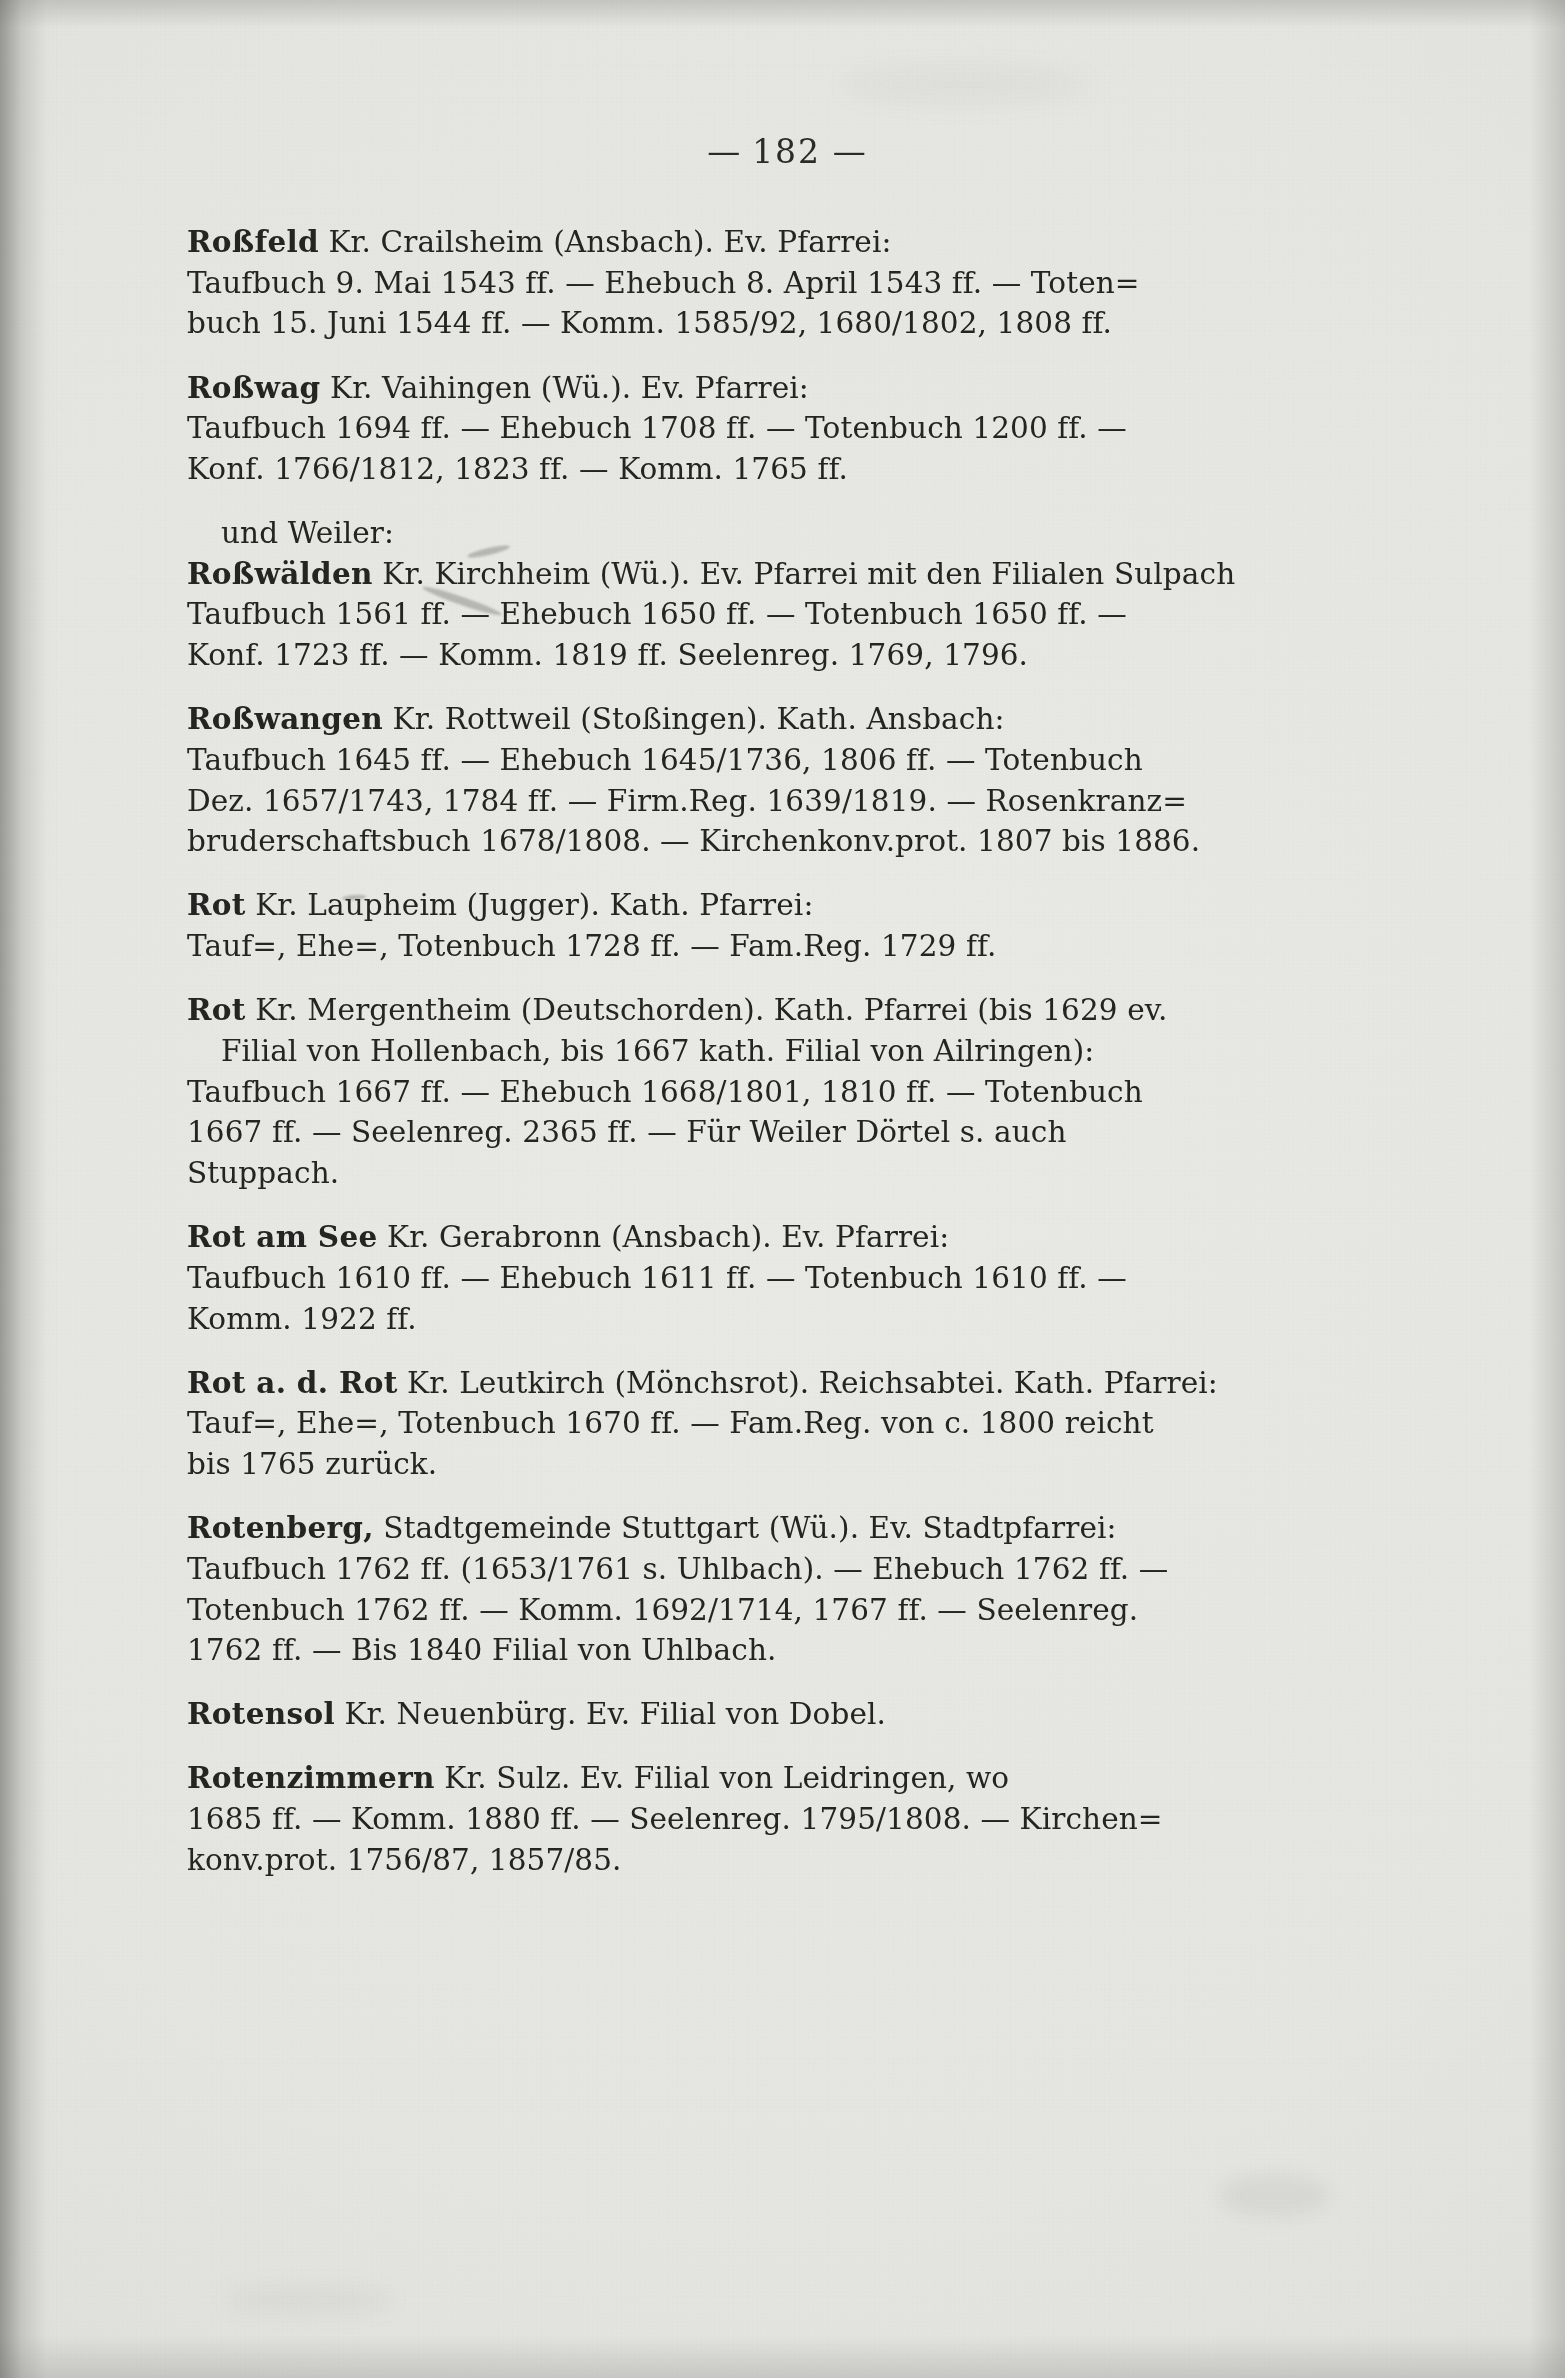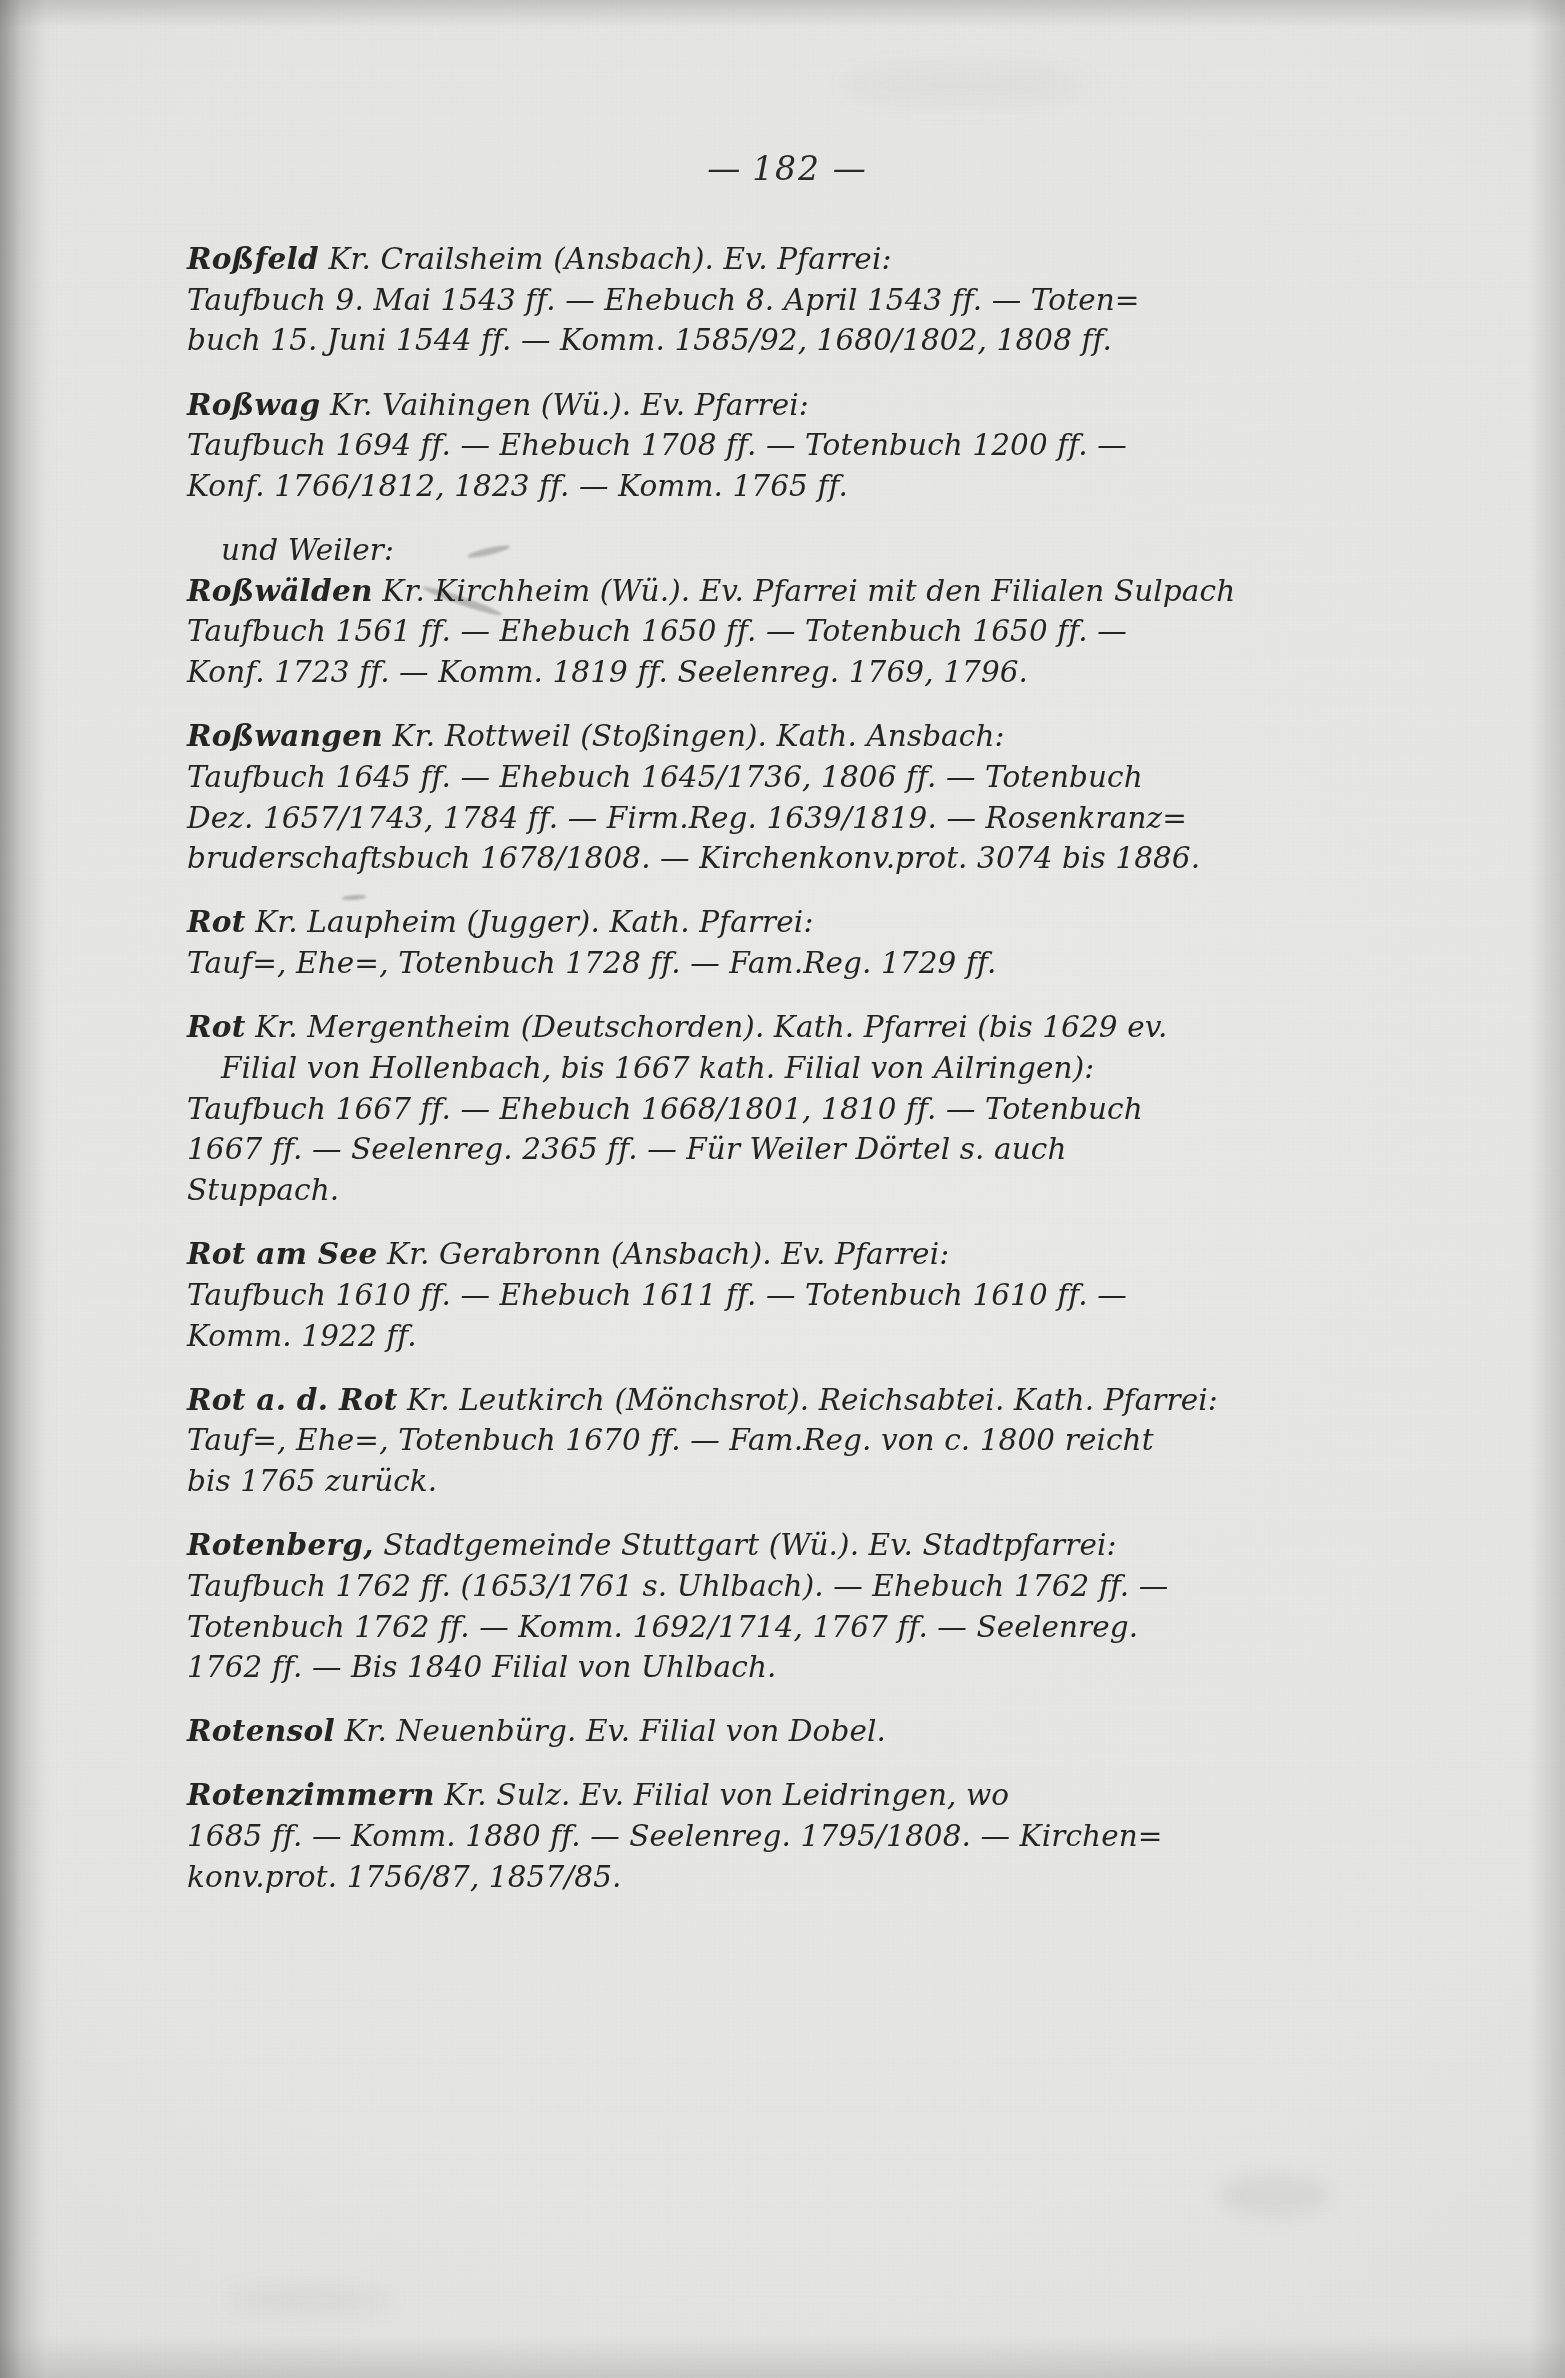--- a/index.html
+++ b/index.html
@@ -54,23 +54,22 @@
   .blotch {
     position: absolute;
     border-radius: 50%;
     pointer-events: none;
   }
 
   
   #text-column {
     position: absolute;
     left: 187px;
-    top: 149px;
+    top: 132px;
     width: 1227px;
-    font-style: italic;
   }
 
   #page-number-line {
     text-align: center;
     font-family: "DejaVu Serif", serif;
     font-size: 33px;
     letter-spacing: 1.9px;
     color: #2a2a28;
     margin-left: -28px;
     margin-bottom: 51px;
@@ -173,21 +172,21 @@
       </div>
     </div>
 
     <div class="entry">
       <div class="entry-head fraktur">
         <span class="placename">Roßwangen</span><span> Kr. Rottweil (Stoßingen). Kath. Ansbach:</span>
       </div>
       <div class="entry-body">
         <div class="entry-line fraktur">Taufbuch 1645 ff. — Ehebuch 1645/1736, 1806 ff. — Totenbuch</div>
         <div class="entry-line fraktur">Dez. 1657/1743, 1784 ff. — Firm.Reg. 1639/1819. — Rosenkranz=</div>
-        <div class="entry-line fraktur">bruderschaftsbuch 1678/1808. — Kirchenkonv.prot. 3074 bis 1886.</div>
+        <div class="entry-line fraktur">bruderschaftsbuch 1678/1808. — Kirchenkonv.prot. 1807 bis 1886.</div>
       </div>
     </div>
 
     <div class="entry">
       <div class="entry-head fraktur">
         <span class="placename">Rot</span><span> Kr. Laupheim (Jugger). Kath. Pfarrei:</span>
       </div>
       <div class="entry-body">
         <div class="entry-line fraktur">Tauf=, Ehe=, Totenbuch 1728 ff. — Fam.Reg. 1729 ff.</div>
       </div>

